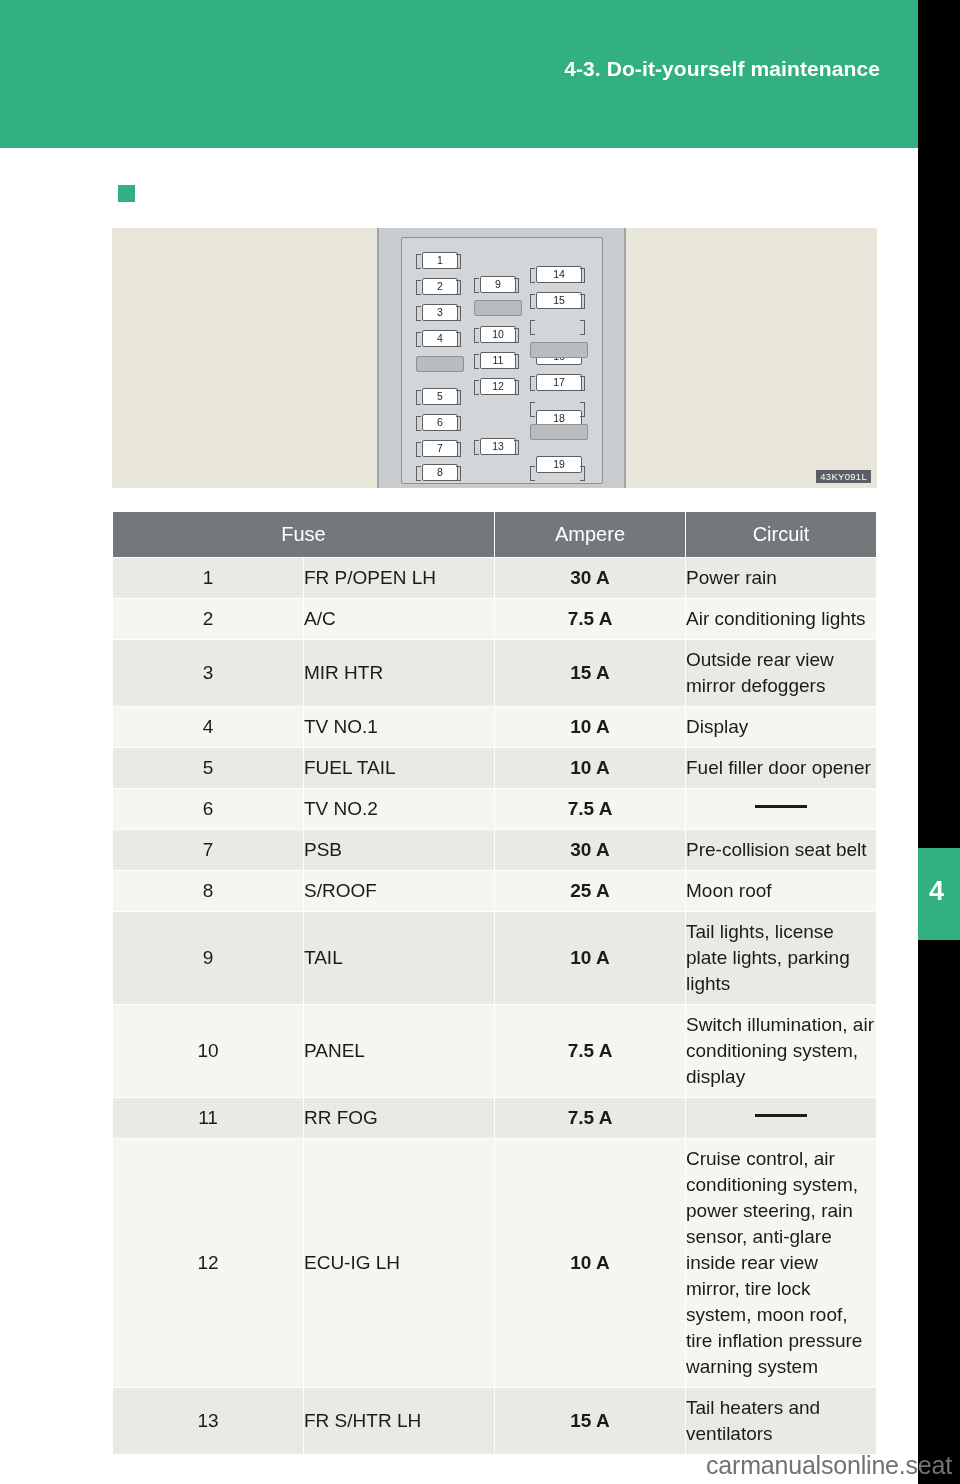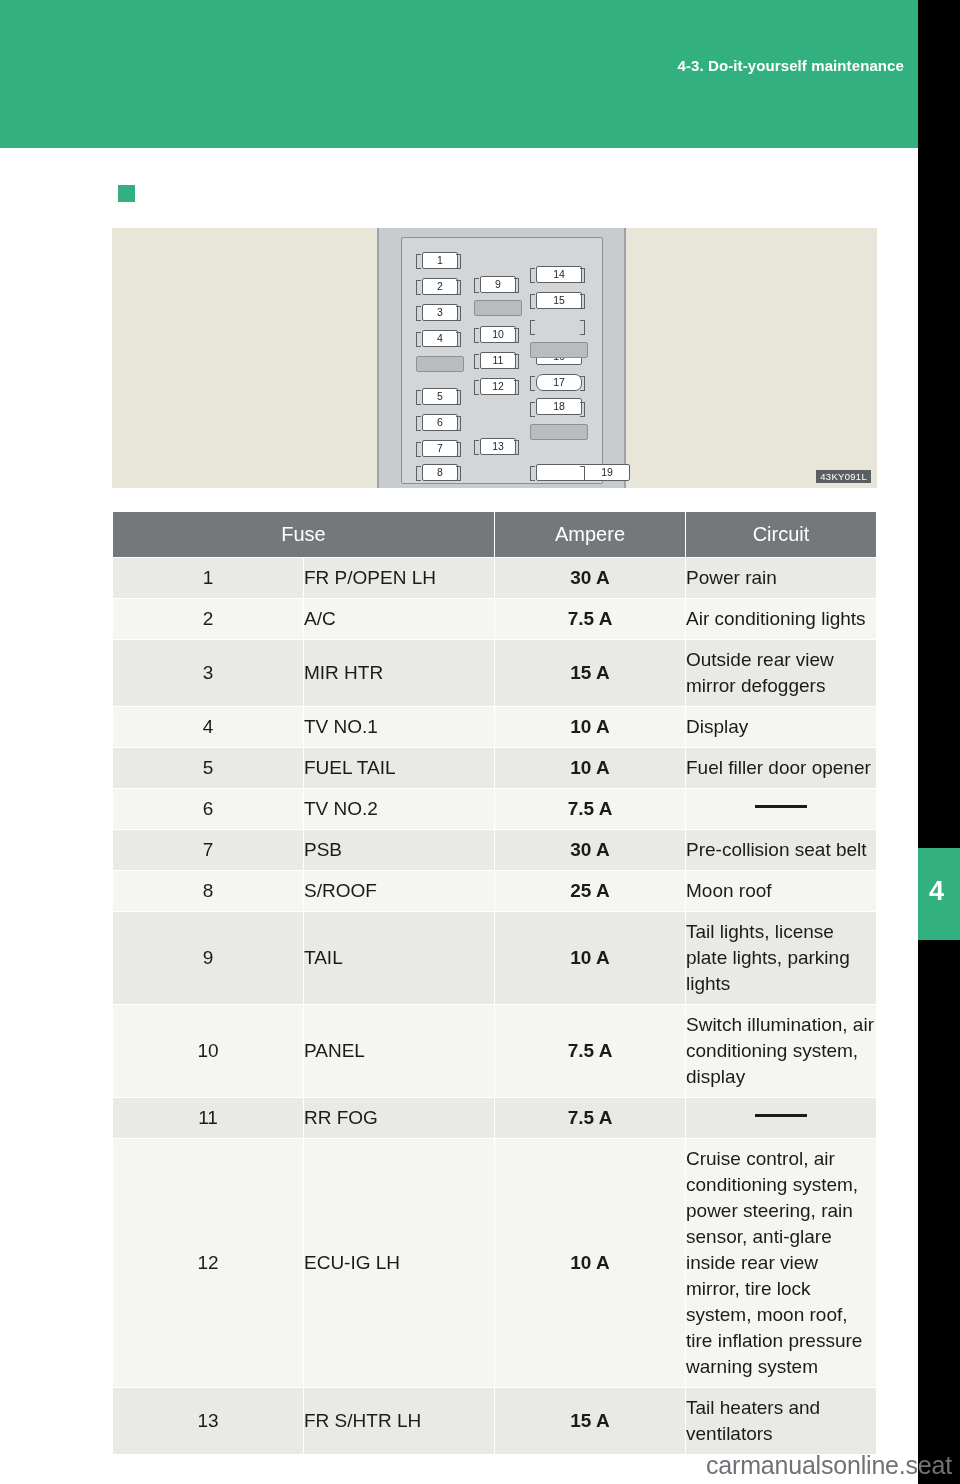--- a/index.html
+++ b/index.html
@@ -18,23 +18,23 @@
   
   .header-band {
     position: absolute;
     left: 0; top: 0;
     width: 918px;
     height: 148px;
     background: #33b080;
   }
   .header-title {
     position: absolute;
-    right: 14px;
+    right: 38px;
     top: 57px;
-    font-size: 15px;
+    font-size: 21px;
     font-weight: bold;
     color: #ffffff;
     letter-spacing: 0.1px;
     white-space: nowrap;
   }
   .black-right-strip {
     position: absolute;
     right: 0; top: 0;
     width: 42px;
     height: 148px;
@@ -309,31 +309,31 @@
       <div class="fuse" style="left:134px; top:54px; width:44px; height:15px;">15</div>
       <div class="bracket-r" style="left:178px; top:56px;"></div>
 
       <div class="bracket-l" style="left:128px; top:82px;"></div>
       <div class="fuse" style="left:134px; top:87px; width:44px; height:15px;margin-top:23px;">16</div>
       <div class="bracket-r" style="left:178px; top:82px;"></div>
 
       <div class="fuse blank" style="left:128px; top:104px; width:56px; height:14px;"></div>
 
       <div class="bracket-l" style="left:128px; top:138px;"></div>
-      <div class="fuse" style="left:134px; top:136px; width:44px; height:15px;border-radius:7px;">17</div>
+      <div class="fuse" style="left:134px; top:136px; width:44px; height:15px;">17</div>
       <div class="bracket-r" style="left:178px; top:138px;"></div>
 
       <div class="bracket-l" style="left:128px; top:164px;"></div>
-      <div class="fuse" style="left:134px; top:160px; width:44px; height:15px;">18</div>
+      <div class="fuse" style="left:134px; top:172px; width:44px; height:15px;">18</div>
       <div class="bracket-r" style="left:178px; top:164px;"></div>
 
       <div class="fuse blank" style="left:128px; top:186px; width:56px; height:14px;"></div>
 
       <div class="bracket-l" style="left:128px; top:228px;"></div>
-      <div class="fuse" style="left:134px; top:226px; width:44px; height:15px;padding-left:48px;">19</div>
+      <div class="fuse" style="left:134px; top:218px; width:44px; height:15px;">19</div>
       <div class="bracket-r" style="left:178px; top:228px;"></div>
 
     </div>
   </div>
   <div class="illus-code">43KY091L</div>
 </div>
 
 <table class="tbl">
   <thead>
     <tr>

